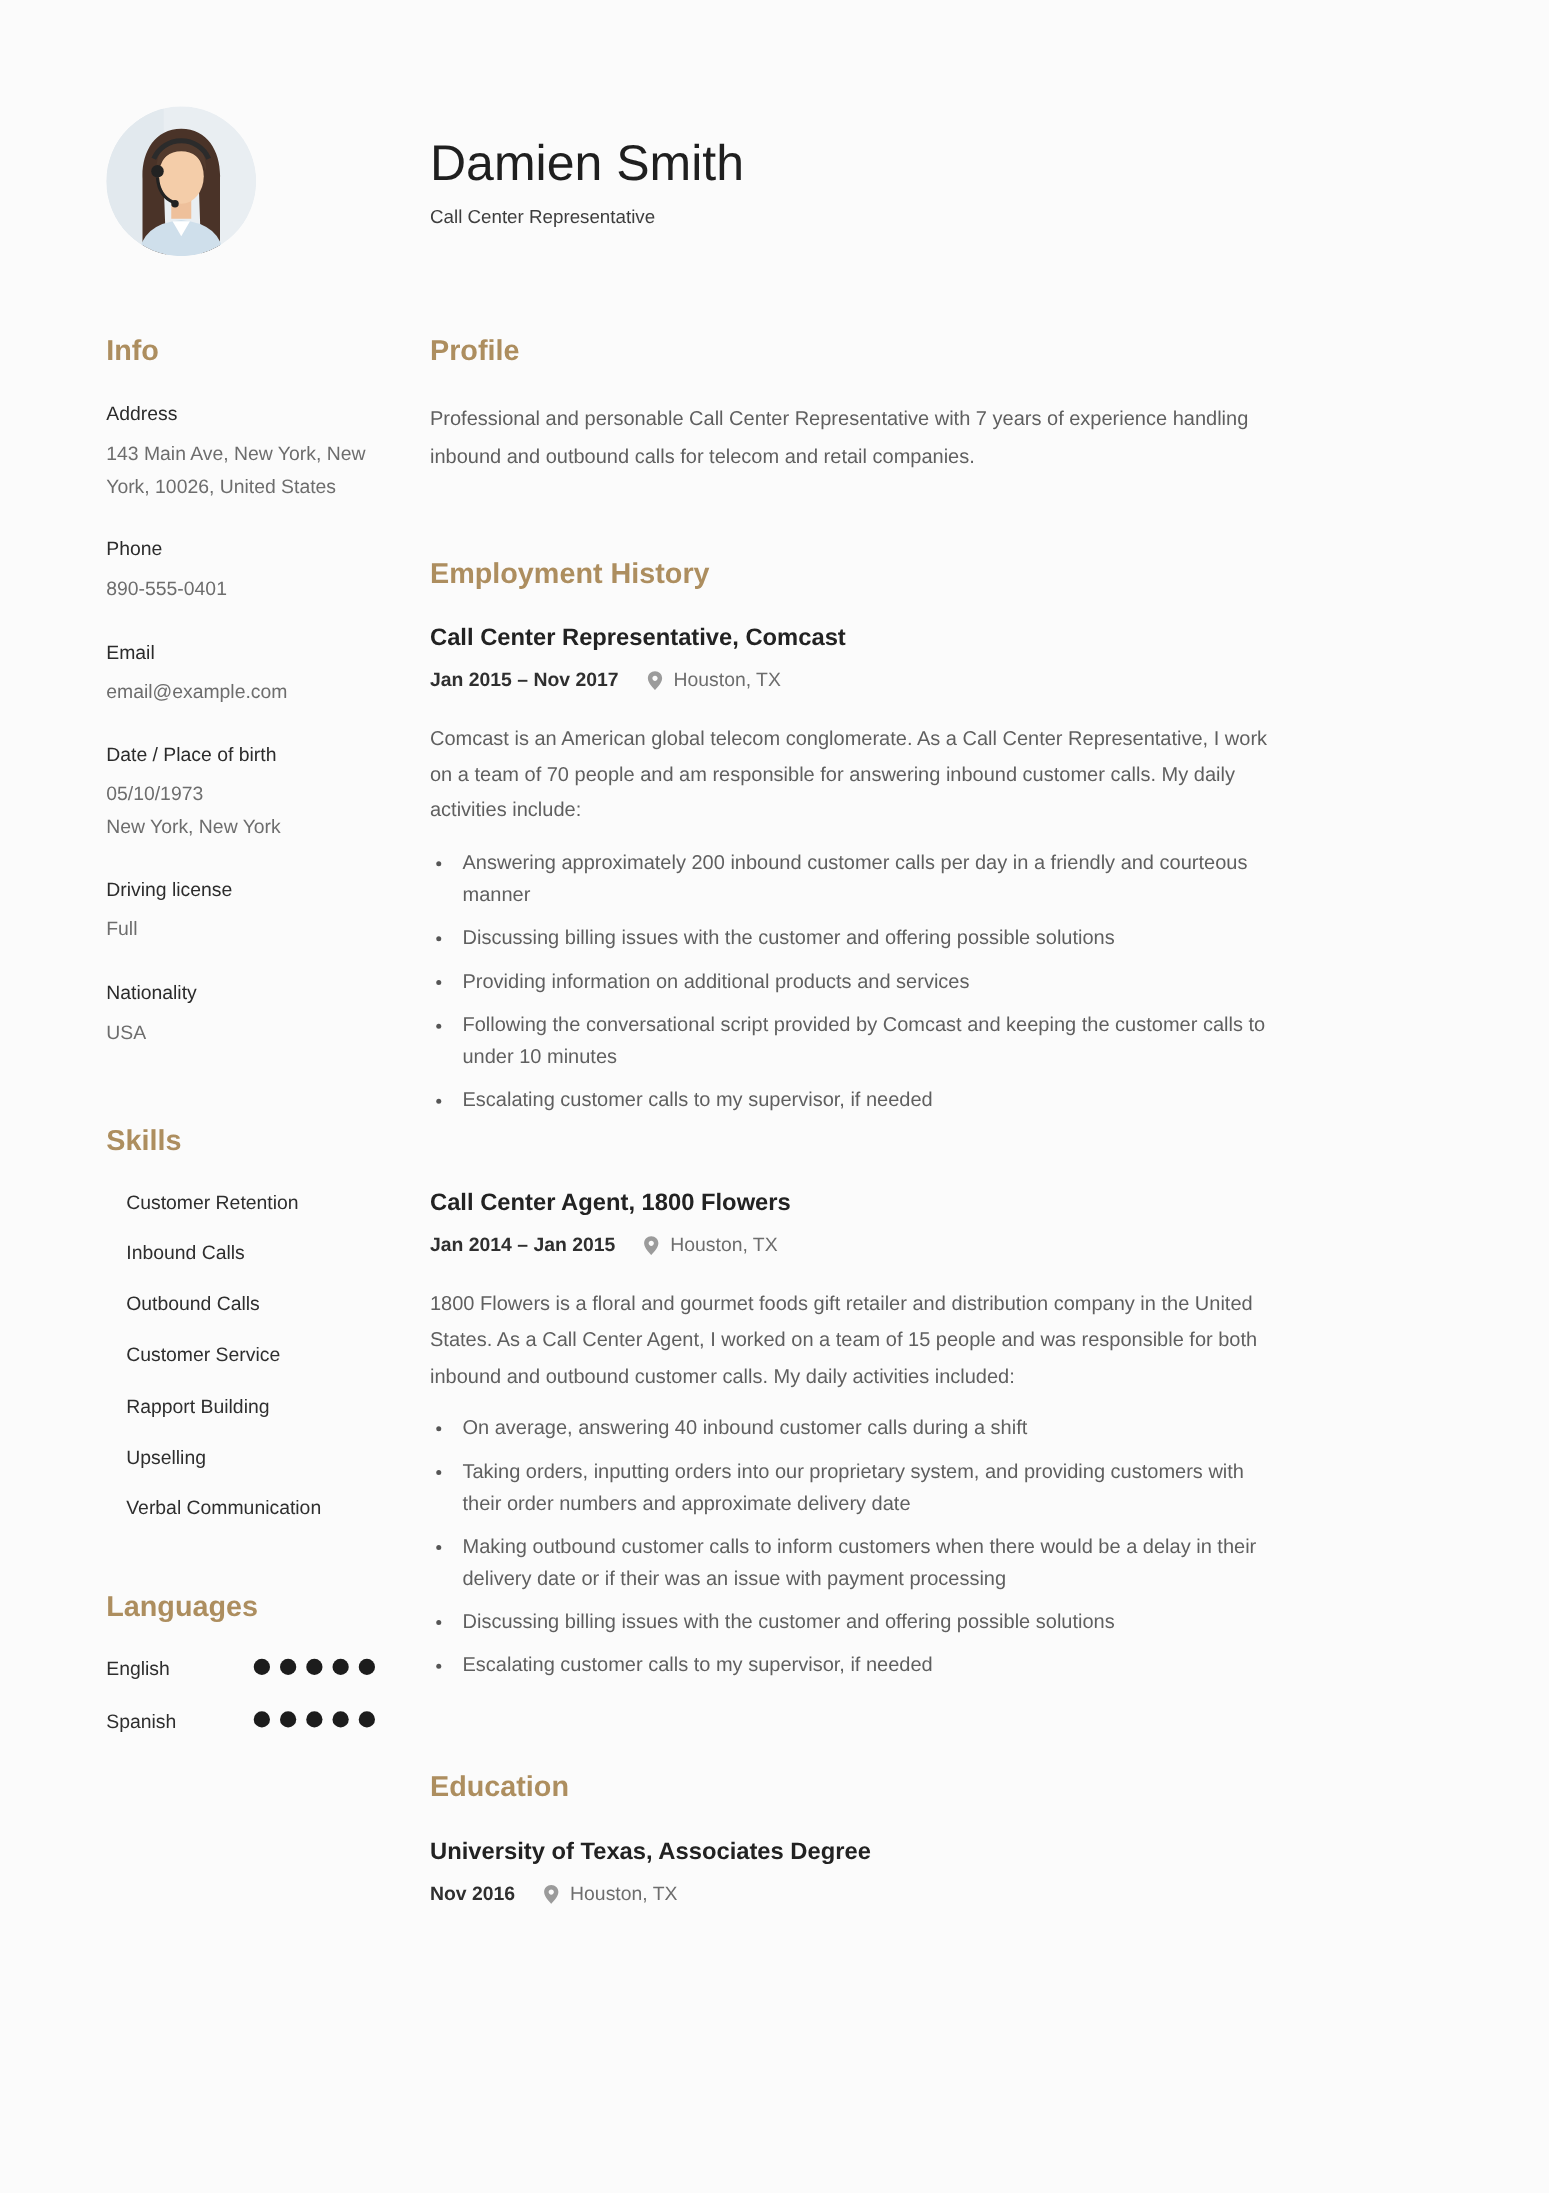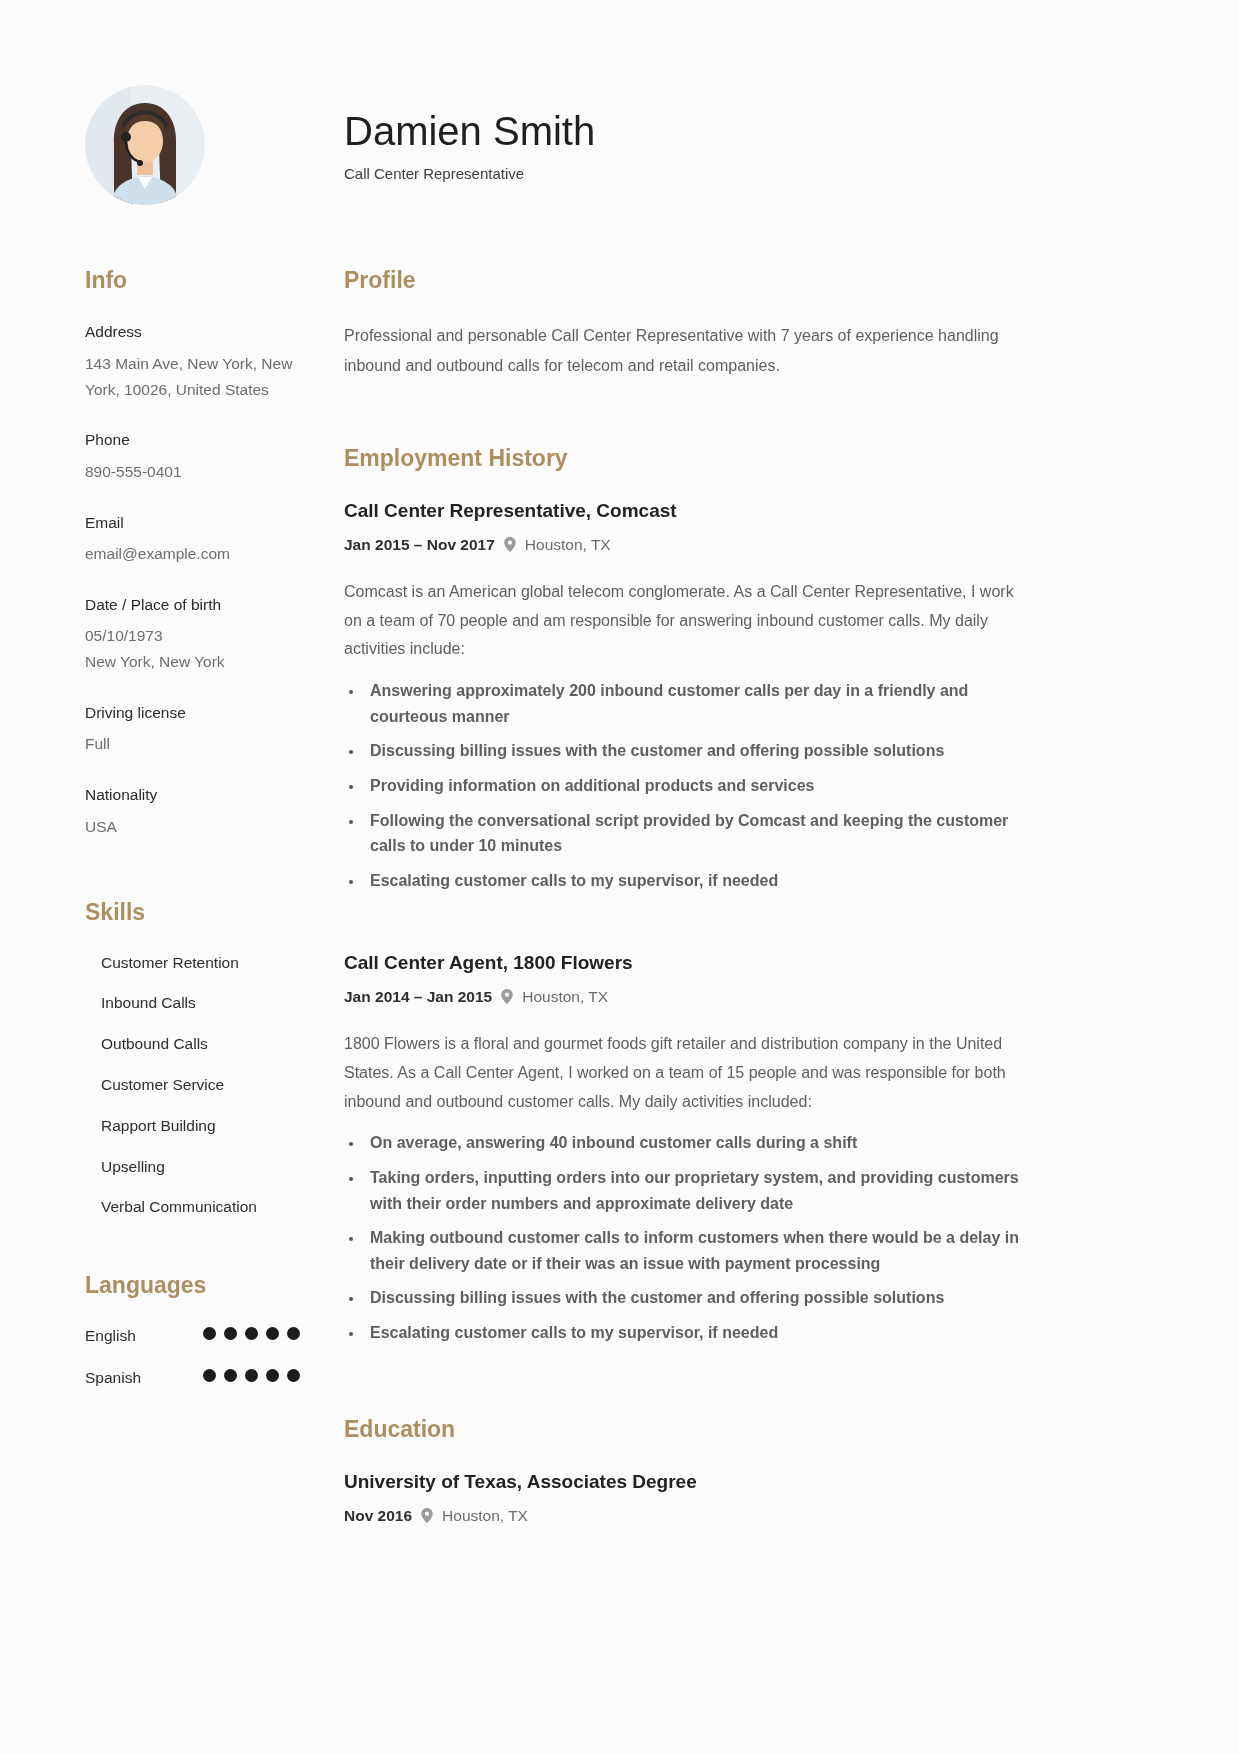--- a/index.html
+++ b/index.html
@@ -101,33 +101,32 @@
   .job{margin-bottom:58px;}
   .job-title{
     font-size:19px;font-weight:bold;color:#222;
     margin:0 0 12px 0;line-height:1.3;
   }
   .meta-row{
     display:flex;align-items:center;gap:8px;
     margin-bottom:24px;
     font-size:15.5px;
   }
-  .meta-dates{font-weight:bold;color:#2f2f2f;}
+  .meta-dates{font-weight:bold;color:#2f2f2f;margin-right:14px;}
   .pin{width:14px;height:17px;flex:0 0 auto;}
   .meta-location{color:var(--muted);}
   .job-desc{margin:0 0 14px 0;line-height:1.8;color:var(--body-gray);}
   .bullet-list{
     margin:0;padding:0 0 0 20px;
   }
   .bullet-list li{
     margin-bottom:9px;
     line-height:1.6;
     color:var(--body-gray);
     padding-left:6px;
-    font-weight:bold;
   }
   .bullet-list li::marker{color:#555;font-size:14px;}
   .education-section{margin-top:70px;}
   .edu-entry .job-title{margin-bottom:12px;}
 </style>
 </head>
 <body>
 
 <div class="page">
   <div class="layout">

